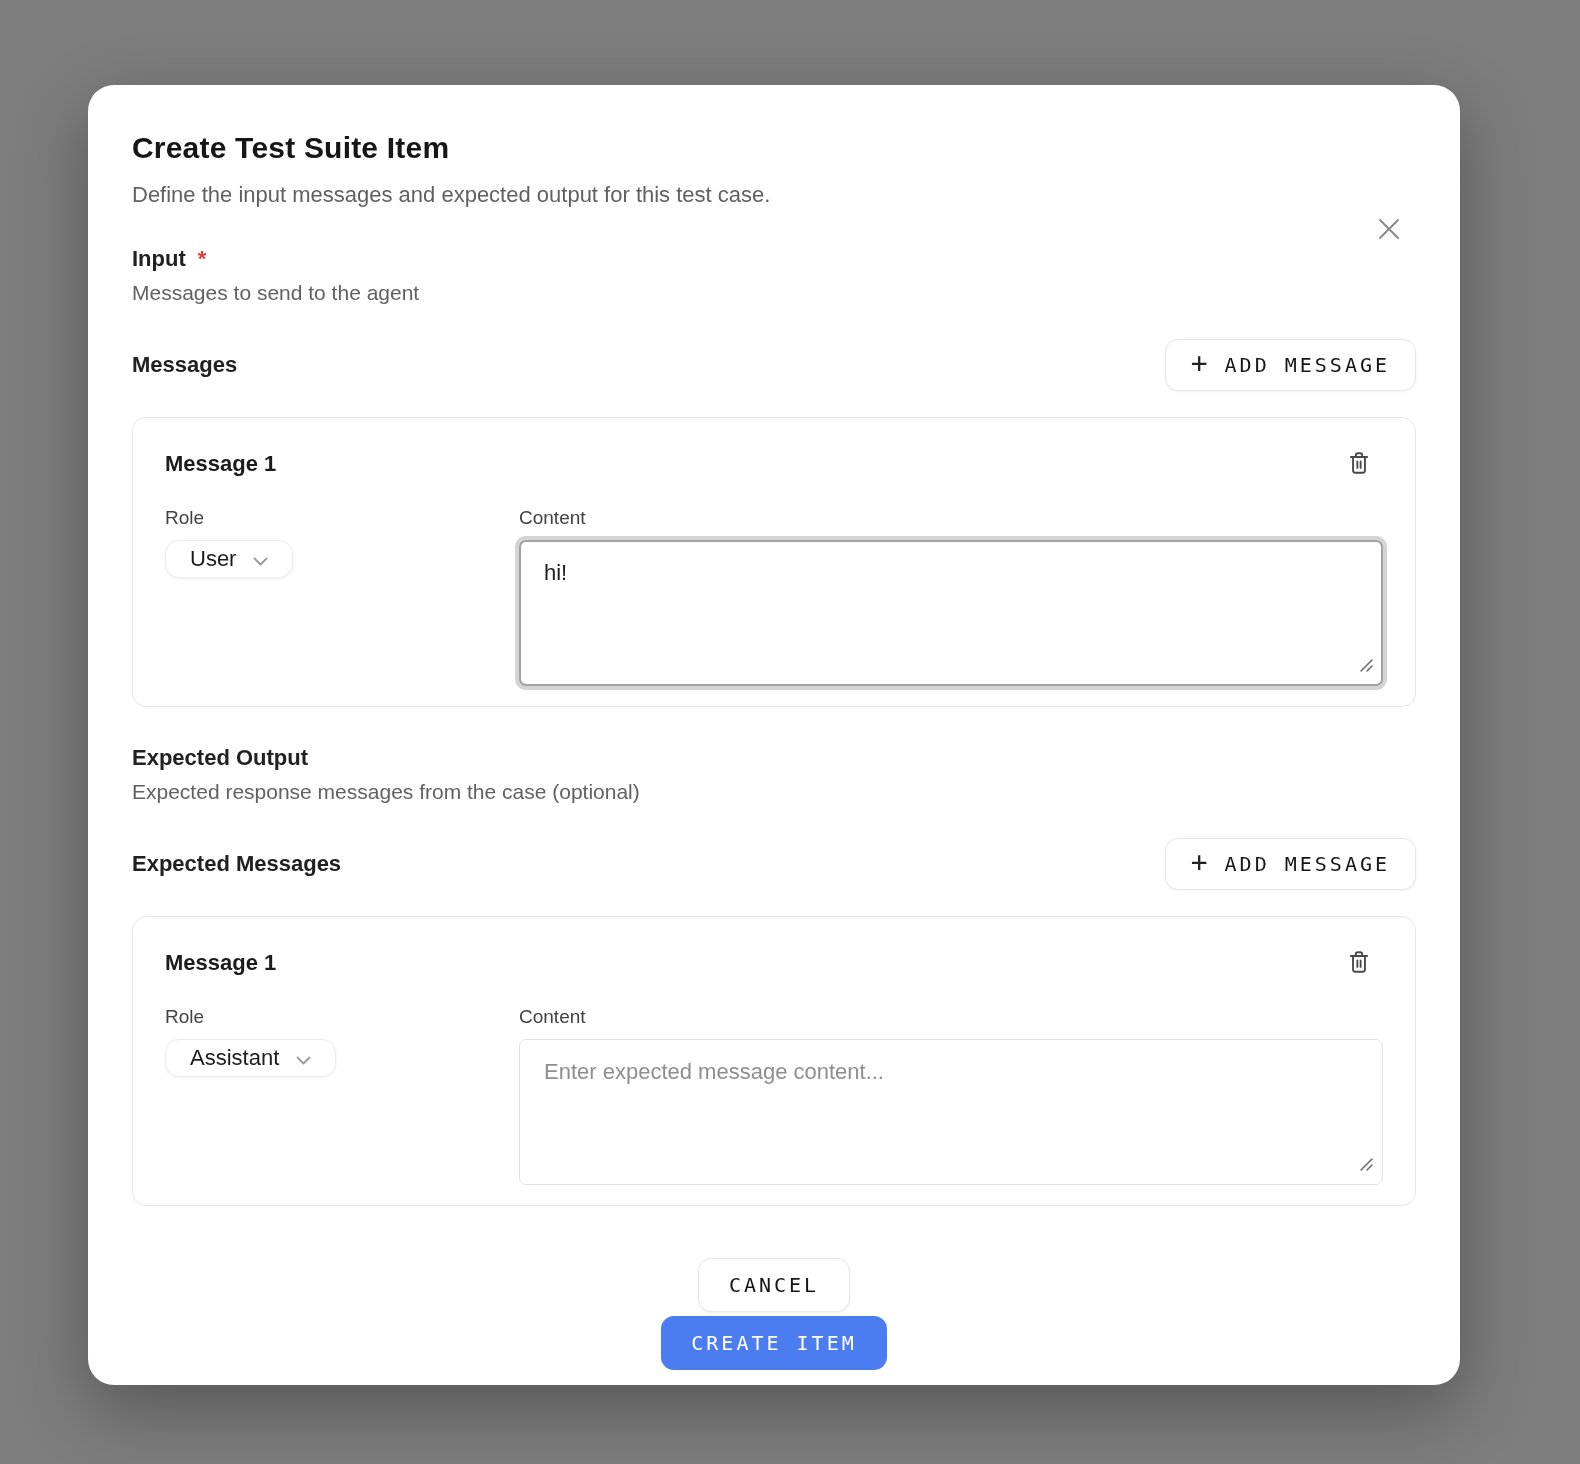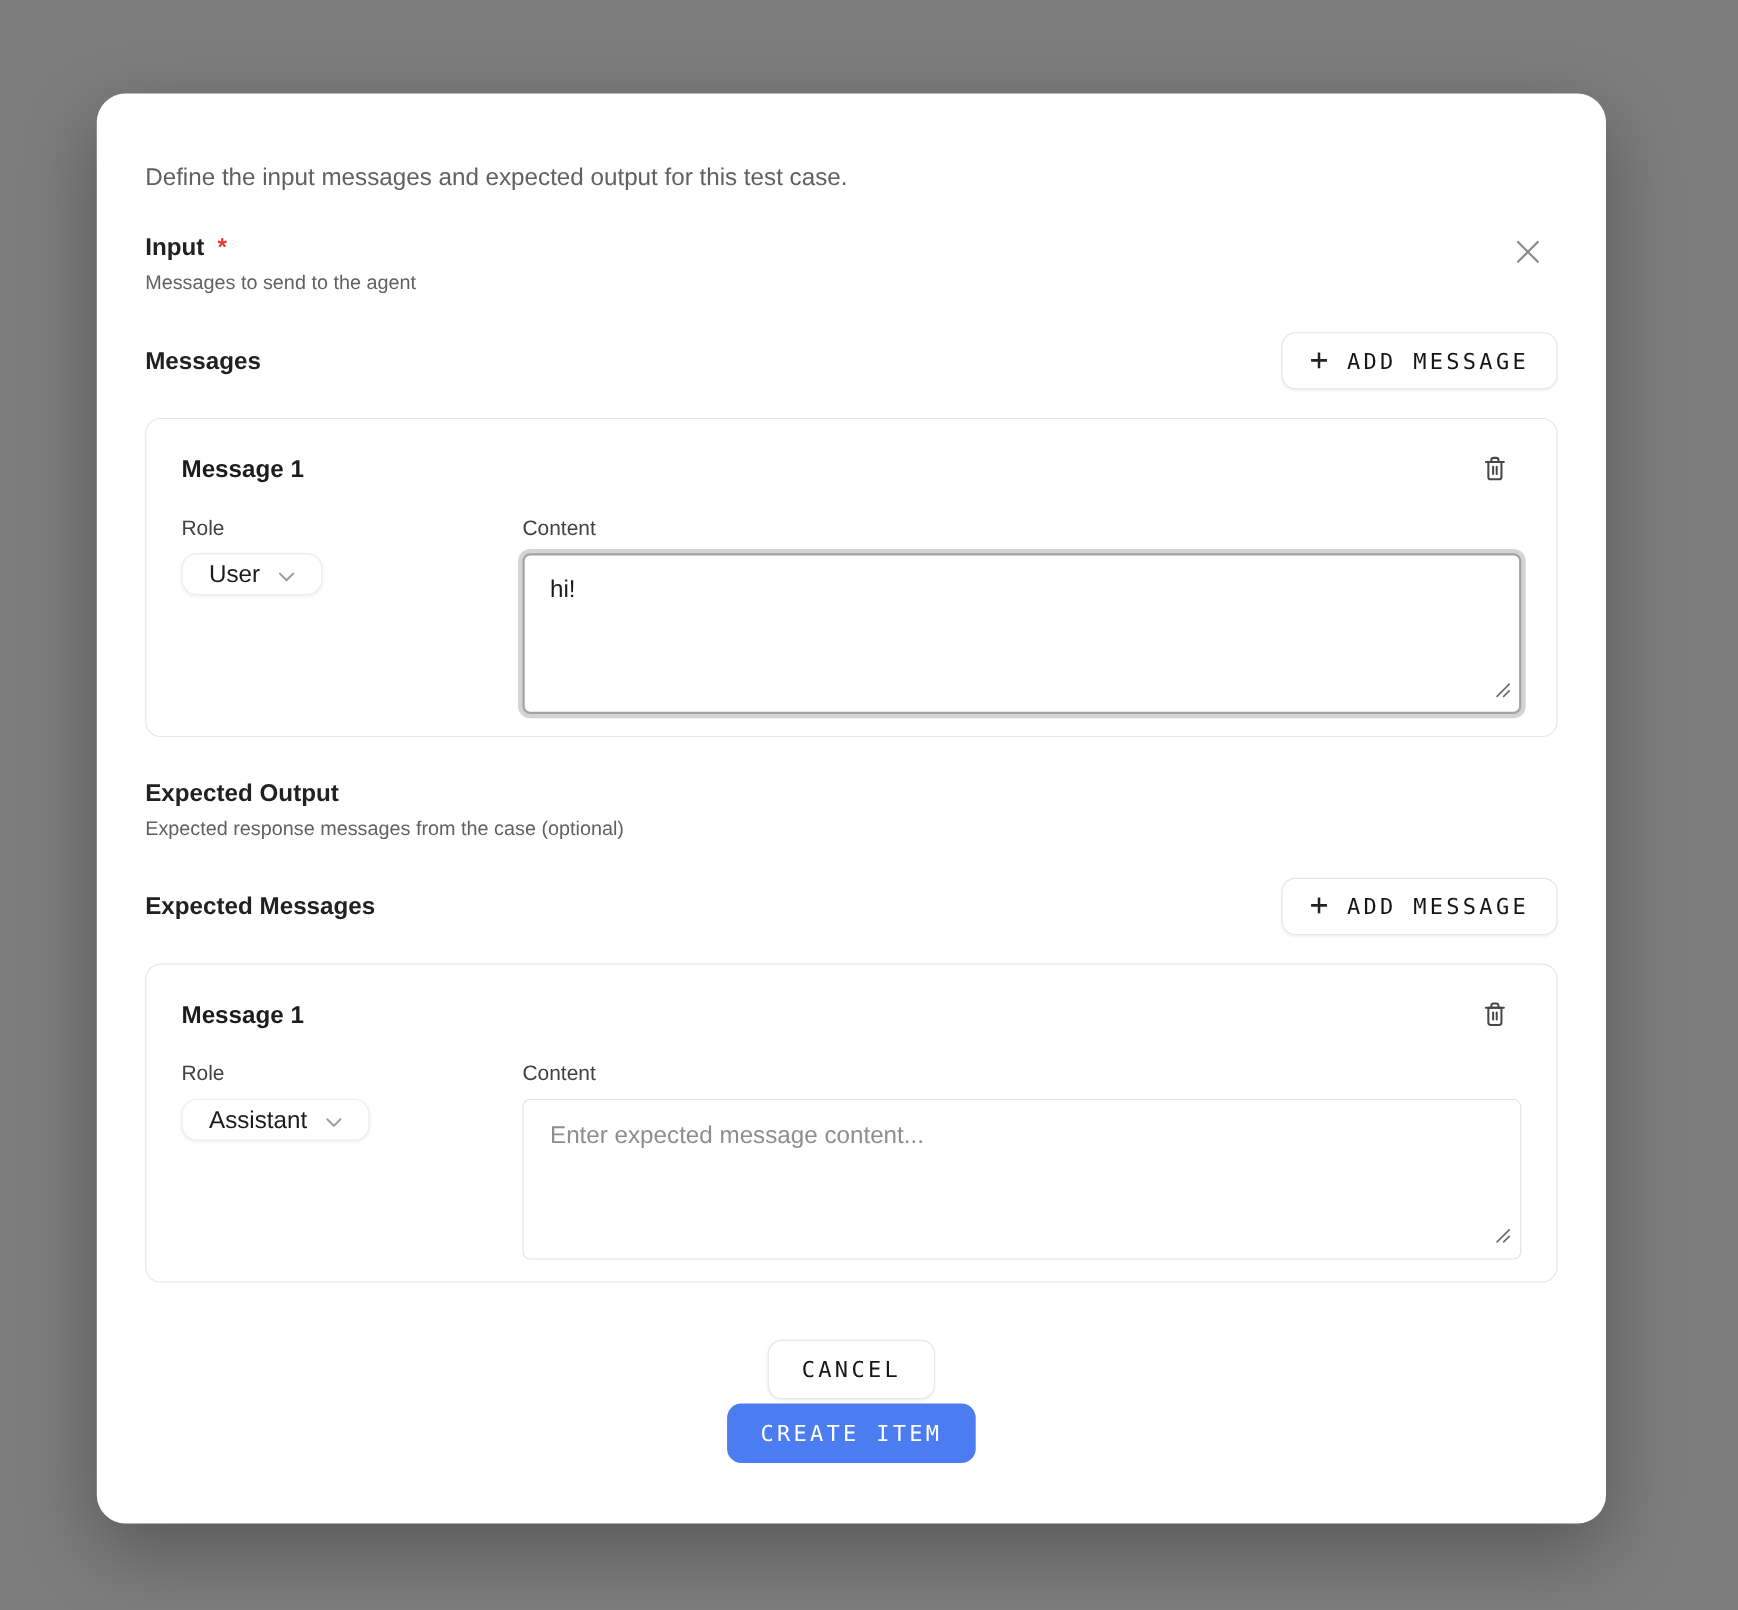--- a/index.html
+++ b/index.html
@@ -35,21 +35,21 @@
   }
   .dialog-subtitle {
     margin-top: 17px;
     font-size: 22px;
     color: #616161;
     font-weight: 400;
   }
   .section-label-row { margin-top: 38px; display: flex; align-items: baseline; gap: 12px; text-align: right; }
   .section-label { font-size: 22px; font-weight: 600; color: #212121; }
   .required-star { color: #e23c3c; font-size: 22px; font-weight: 600; }
-  .section-desc { margin-top: 9px; font-size: 18px; color: #616161; }
+  .section-desc { margin-top: 9px; font-size: 21px; color: #616161; }
   .messages-header-row {
     margin-top: 34px;
     display: flex; align-items: center; justify-content: space-between;
     height: 52px;
   }
   .messages-header { font-size: 22px; font-weight: 600; color: #212121; }
   .add-btn {
     display: inline-flex; align-items: center; gap: 17px;
     height: 52px; padding: 0 25px;
     background: #ffffff;
@@ -74,21 +74,21 @@
     height: 290px;
   }
   .card-header { display: flex; align-items: center; justify-content: space-between; }
   .card-title { font-size: 22px; font-weight: 600; color: #1c1c1c; }
   .trash-btn {
     background: none; border: none; cursor: pointer;
     width: 32px; height: 32px;
     display: flex; align-items: center; justify-content: center;
     margin-right: 8px;
   }
-  .fields-row { display: flex; margin-top: 27px; }
+  .fields-row { display: flex; margin-top: 27px; gap: 44px; }
   .role-col { width: 310px; flex: none; }
   .content-col { flex: 1; }
   .field-label { font-size: 19px; color: #424242; margin-bottom: 11px; }
   .role-select {
     display: inline-flex; align-items: center; gap: 17px;
     height: 38px; padding: 0 24px;
     background: #ffffff;
     border: 1px solid #ececec;
     border-radius: 14px;
     box-shadow: 0 1px 3px rgba(0,0,0,0.06);
@@ -149,20 +149,21 @@
 <div class="modal">
 
   <button class="close-btn">
     <span>
       <svg width="24" height="24" viewBox="0 0 24 24" fill="none">
         <path d="M3 3 L21 21 M21 3 L3 21" stroke="#8a8a8a" stroke-width="2" stroke-linecap="round"></path>
       </svg>
     </span>
   </button>
 
+  <div class="dialog-title">Create Test Suite Item</div>
   <div class="dialog-subtitle">Define the input messages and expected output for this test case.</div>
 
   <div class="section-label-row">
     <span class="section-label">Input</span>
     <span class="required-star">*</span>
   </div>
   <div class="section-desc">Messages to send to the agent</div>
 
   <div class="messages-header-row">
     <span class="messages-header">Messages</span>

